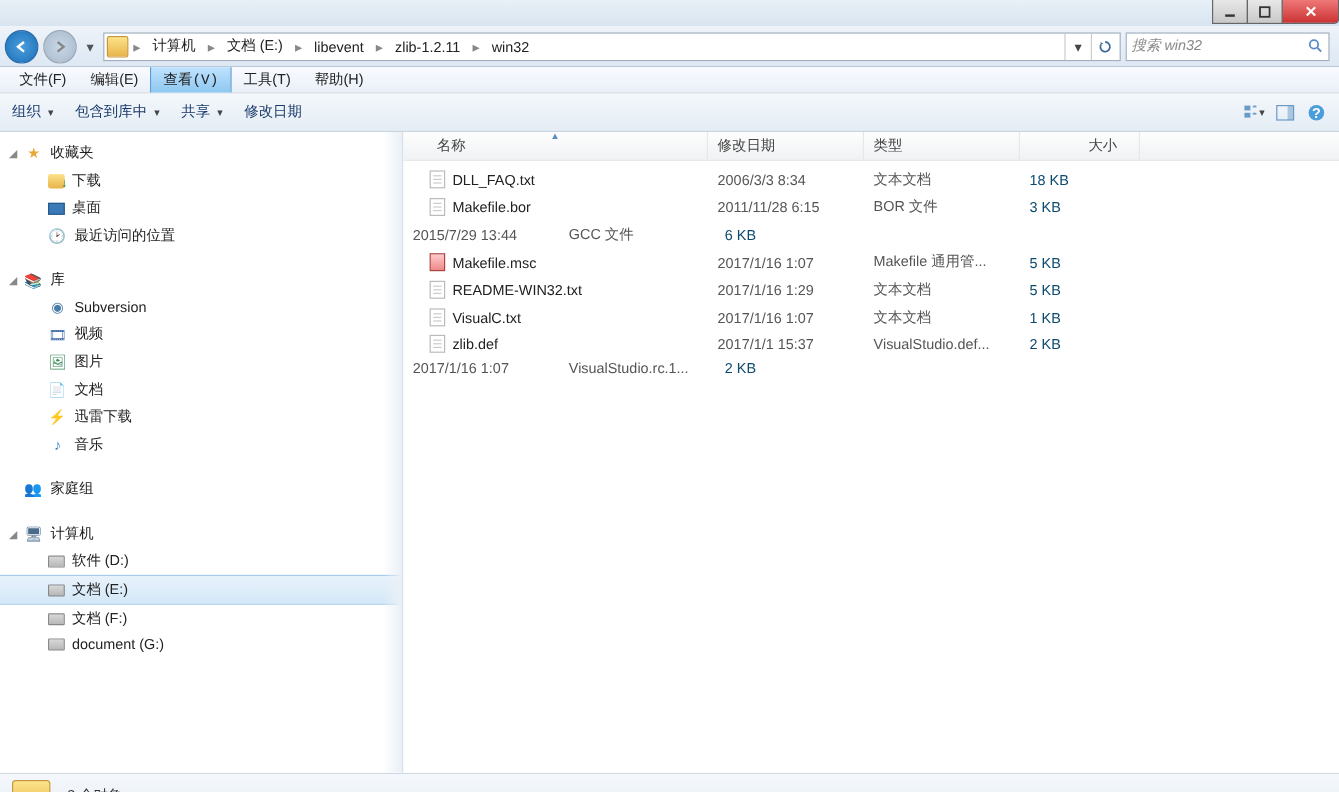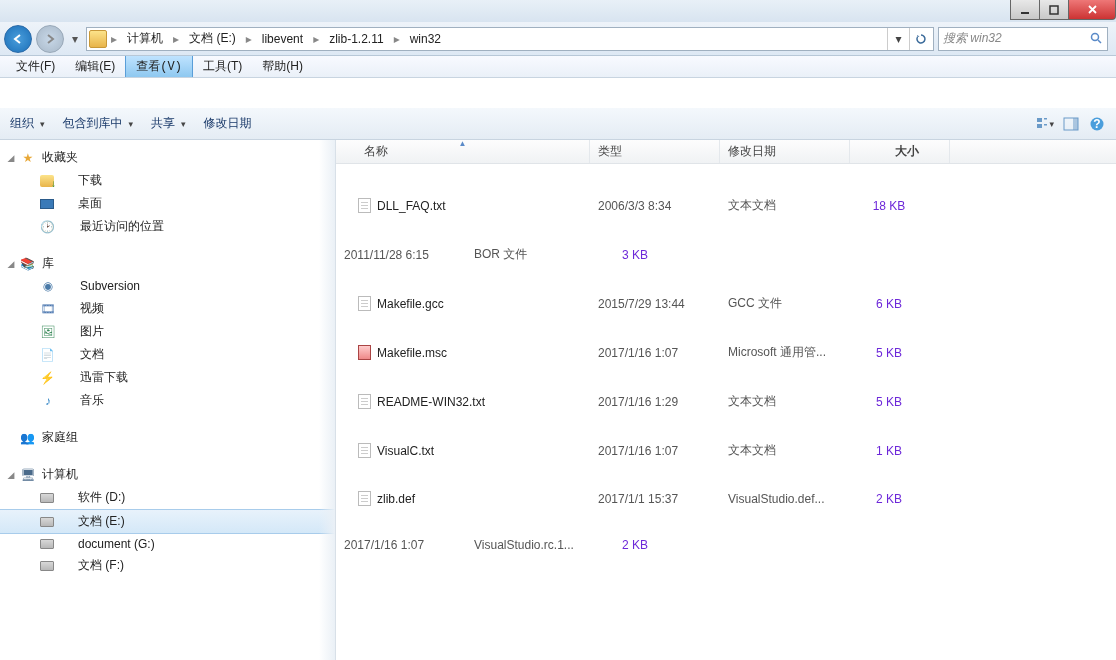--- a/index.html
+++ b/index.html
@@ -25,35 +25,35 @@
 .addr-btns { display:flex; margin-left:auto; }
 .addr-btn { width:22px; height:22px; display:flex; align-items:center; justify-content:center; color:#444; border-left:1px solid #ccc; }
 .search { width:170px; height:24px; background:#fff; border:1px solid #a0b0c0; display:flex; align-items:center; padding:0 4px; color:#888; font-style:italic; gap:4px; margin-right:4px; }
 
 
 .menubar { height:22px; background:linear-gradient(#f8faff,#eaf0f8); display:flex; align-items:stretch; border-bottom:1px solid #c8d4e0; padding-left:6px; }
 .menu-item { padding:3px 10px; color:#222; display:flex; align-items:center; }
 .menu-item.sel { background:linear-gradient(#bfe3ff,#8ec8f0); border:1px solid #5a9ed8; border-top:none; border-bottom:none;font-family:Liberation Mono, monospace; }
 
 
-.toolbar { height:32px; background:linear-gradient(#f4f8fc,#e4ecf4); display:flex; align-items:center; padding:0 10px; gap:18px; border-bottom:1px solid #c8d4e0;margin-top:30px; }
+.toolbar { height:32px; background:linear-gradient(#f4f8fc,#e4ecf4); display:flex; align-items:center; padding:0 10px; gap:18px; border-bottom:1px solid #c8d4e0; }
 .tool-item { color:#1a3a6a; display:flex; align-items:center; gap:4px; }
 .tool-drop::after { content:"▾"; font-size:9px; color:#444; margin-left:2px; }
 .toolbar-right { margin-left:auto; display:flex; align-items:center; gap:8px; }
 .tb-icon { width:18px; height:18px; display:flex; align-items:center; justify-content:center; color:#3a6a9a; }
 
 
 .main { display:flex; height:534px; }
 .sidebar { width:336px; border-right:1px solid #d8e0e8; overflow:auto; padding:6px 0; background:#fff; position:relative; }
 .sidebar::after { content:""; position:absolute; right:0; top:0; bottom:0; width:16px; background:linear-gradient(90deg,transparent,#eaf0f6);}
 .tree-group { margin-bottom:14px; }
 .tree-head { display:flex; align-items:center; gap:6px; padding:3px 8px 3px 20px; font-weight:400; color:#222;}
 .tree-head .exp { position:absolute; left:6px; color:#888; font-size:9px; width:10px; text-align:center; }
 .tree-head { position:relative; }
-.tree-child { display:flex; align-items:center; gap:24px; padding:3px 8px 3px 40px; color:#222; }
+.tree-child { display:flex; align-items:center; gap:6px; padding:3px 8px 3px 40px; color:#222; }
 .tree-child.sel { background:linear-gradient(#e8f2fb,#d4e8f8); border:1px solid #a8cceb; border-left:none; border-right:none; }
 .ico { width:16px; height:16px; display:inline-flex; align-items:center; justify-content:center; font-size:12px; }
 .ico-fav { color:#e8a838; }
 .ico-dl { background:linear-gradient(#fce38a,#e8b44a); border-radius:2px; width:14px; height:12px; position:relative; }
 .ico-dl::after{content:"↓";position:absolute;right:-2px;bottom:-2px;color:#2a8a2a;font-size:10px;font-weight:bold;}
 .ico-desk { background:#3a7ab8; width:14px; height:10px; border:1px solid #2a5a8a; }
 .ico-recent { color:#8a6838; }
 .ico-lib { color:#5a8ac8; }
 .ico-svn { color:#4a7aa8; }
 .ico-vid { color:#3a6aa8; }
@@ -65,29 +65,29 @@
 .ico-comp { color:#4a6a8a; }
 .ico-drive { background:linear-gradient(#d8d8d8,#b8b8b8); width:14px; height:10px; border:1px solid #888; border-radius:1px; }
 
 
 .filelist { flex:1; display:flex; flex-direction:column; background:#fff; }
 .cols { display:flex; height:24px; border-bottom:1px solid #e0e4e8; background:linear-gradient(#fdfdfd,#f0f2f4); }
 .col { padding:4px 8px; border-right:1px solid #e4e8ec; color:#444; display:flex; align-items:center; position:relative; }
 .col.name{ width:254px; padding-left:28px;}
 .col.date{ width:130px; }
 .col.type{ width:130px; }
-.col.size{ width:100px; text-align:right; justify-content:flex-end; padding-right:30px;font-weight:bold;}
+.col.size{ width:100px; text-align:right; justify-content:flex-end; padding-right:18px;}
 .col .sort{ position:absolute; left:50%; top:-1px; transform:translateX(-50%); font-size:8px; color:#5a8ac8;}
 .rows { flex:1; overflow:auto; padding-top:4px; }
-.row { display:flex; padding:2px 0; align-items:center;margin-top:26px; }
+.row { display:flex; padding:2px 0; align-items:center; }
 .cell { padding:1px 8px; color:#222; overflow:hidden; text-overflow:ellipsis; white-space:nowrap; }
 .cell.name{ width:254px; display:flex; align-items:center; gap:6px; padding-left:22px;}
 .cell.date{ width:130px; color:#555;}
 .cell.type{ width:130px; color:#555;}
-.cell.size{ width:100px; text-align:center; color:#6d28d9; padding-right:30px;}
+.cell.size{ width:100px; text-align:left; color:#0c4a6e; padding-right:30px;}
 .file-ico { width:16px; height:16px; display:inline-flex; align-items:center; justify-content:center; font-size:11px; }
 .file-ico.txt { border:1px solid #bbb; background:#fff; position:relative; width:13px; height:15px;}
 .file-ico.txt::before{content:"";position:absolute;top:3px;left:2px;right:2px;height:1px;background:#ccc;box-shadow:0 3px #ccc,0 6px #ccc;}
 .file-ico.msc { border:1px solid #a44; background:linear-gradient(#fcc,#e88); width:13px; height:15px;}
 
 
 .statusbar { height:38px; background:linear-gradient(#f4f8fc,#e8eef4); border-top:1px solid #d0d8e0; display:flex; align-items:center; padding:0 10px; gap:14px;}
 .status-ico { width:32px; height:28px; background:linear-gradient(#fce38a,#e8b44a); border:1px solid #c89838; border-radius:3px;}
 .status-text { color:#333; }
 
@@ -264,70 +264,70 @@
       <div class="tree-child">
           <span class="ico ico-drive"></span>
           <span>软件 (D:)</span>
         </div>
       <div class="tree-child sel">
           <span class="ico ico-drive"></span>
           <span>文档 (E:)</span>
         </div>
       <div class="tree-child">
           <span class="ico ico-drive"></span>
+          <span>文档 (F:)</span>
+        </div>
+      <div class="tree-child">
+          <span class="ico ico-drive"></span>
           <span>document (G:)</span>
-        </div>
-      <div class="tree-child">
-          <span class="ico ico-drive"></span>
-          <span>文档 (F:)</span>
         </div>
     </div>
   </div>
 
   <div class="filelist">
     <div class="cols">
       <div class="col name">
           <span class="sort">▲</span>
           <span>名称</span>
         </div>
+      <div class="col date">修改日期</div>
       <div class="col type">类型</div>
-      <div class="col date">修改日期</div>
       <div class="col size">大小</div>
     </div>
     <div class="rows" id="rows">
         <div class="row">
           <div class="cell name">
             <span class="file-ico txt"></span>
             <span>DLL_FAQ.txt</span>
           </div>
           <div class="cell date">2006/3/3 8:34</div>
           <div class="cell type">文本文档</div>
           <div class="cell size">18 KB</div>
         </div>
         <div class="row">
+          <div class="cell name">
+            <span class="file-ico txt"></span>
+            <span>Makefile.bor</span>
+          </div>
           <div class="cell date">2011/11/28 6:15</div>
           <div class="cell type">BOR 文件</div>
           <div class="cell size">3 KB</div>
         </div>
         <div class="row">
-          <div class="cell name">
-            <span class="file-ico txt"></span>
-            <span>Makefile.gcc</span>
-          </div>
           <div class="cell date">2015/7/29 13:44</div>
           <div class="cell type">GCC 文件</div>
           <div class="cell size">6 KB</div>
         </div>
         <div class="row">
           <div class="cell name">
             <span class="file-ico msc"></span>
             <span>Makefile.msc</span>
           </div>
           <div class="cell date">2017/1/16 1:07</div>
-          <div class="cell type">Microsoft 通用管...</div>
+          <div class="cell type">Makefile 通用管...</div>
           <div class="cell size">5 KB</div>
         </div>
         <div class="row">
           <div class="cell name">
             <span class="file-ico txt"></span>
             <span>README-WIN32.txt</span>
           </div>
           <div class="cell date">2017/1/16 1:29</div>
           <div class="cell type">文本文档</div>
           <div class="cell size">5 KB</div>

